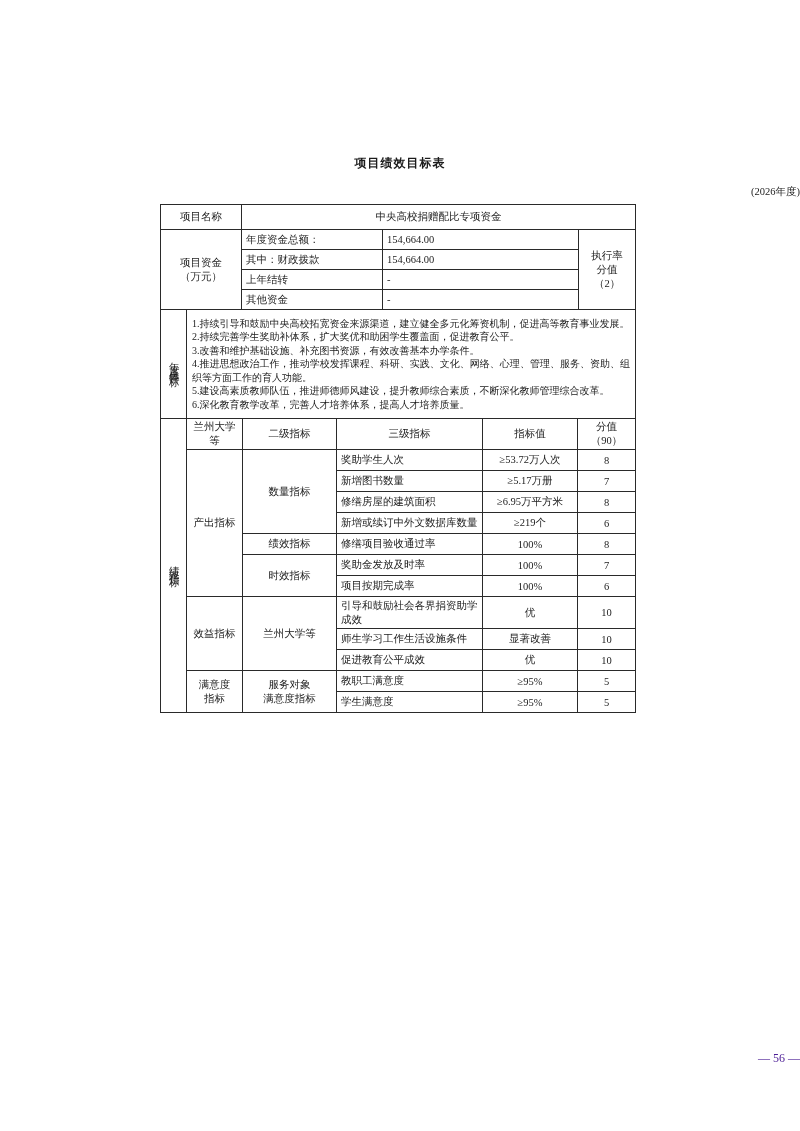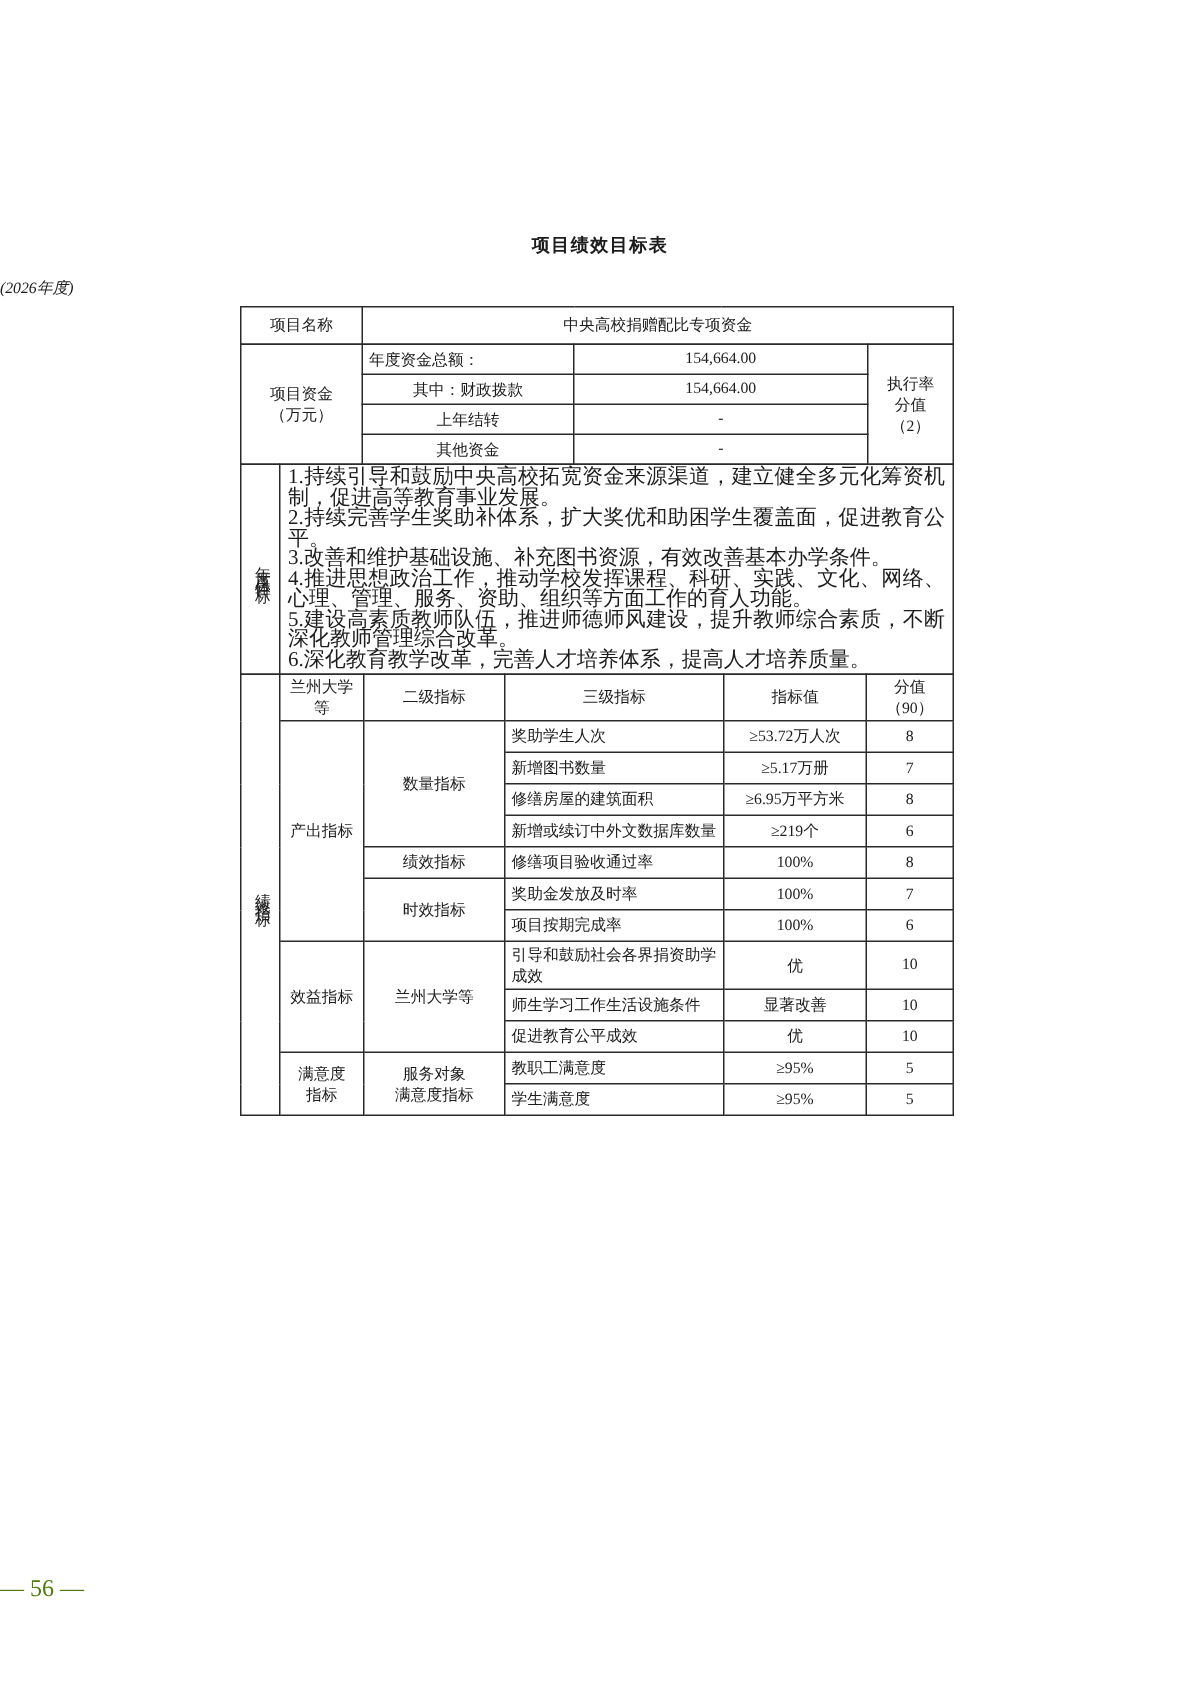--- a/index.html
+++ b/index.html
@@ -14,57 +14,57 @@
   .page { position:absolute; inset:0; }
 
   .doc-title {
     position:absolute; top:155px; left:0; width:100%;
     text-align:center;
     font-family:"Liberation Sans","DejaVu Sans",sans-serif;
     font-weight:bold; font-size:12px; letter-spacing:1px;
   }
   .doc-subtitle {
     position:absolute; top:185px; left:0; width:100%;
-    text-align:left; font-size:10.5px;font-style:italic;
+    text-align:right; font-size:10.5px;
   }
 
   .tables { position:absolute; left:160px; top:204px; width:477px; }
   table {
     border-collapse:collapse; table-layout:fixed; width:476px;
     font-size:10.5px;
   }
   table + table { margin-top:-1px; }
   td {
     border:1px solid #2a2a2a;
     padding:1px 4px;
     text-align:center; vertical-align:middle;
     overflow:hidden;
   }
   .preline { white-space:pre-line; }
   .tL { text-align:left; }
-  .tR { text-align:center; }
+  .tR { text-align:left; }
   .vcell { padding:0; }
   .vtext {
     display:inline-block;
     writing-mode:vertical-rl; text-orientation:upright;
     letter-spacing:3px; line-height:1;
   }
-  .targets-cell { text-align:left; vertical-align:middle; padding:2px 5px; font-size:14px; }
+  .targets-cell { text-align:left; vertical-align:middle; padding:2px 5px; font-size:10px; }
   .target-item { line-height:13.5px; text-align:justify; }
 
   .rA1 { height:25px;margin-left:29px; } .rA2 { height:27px; }
   .rB  { height:20px; }
   .rC  { height:109px; }
   .rDh { height:26px; }
   .rD  { height:21px; }
   .rD2 { height:32px; }
 
   .footer {
     position:absolute; top:1051px; left:0; width:100%;
-    text-align:left; font-size:16px; color:#4d7c0f;
+    text-align:right; font-size:12px; color:#4c1d95;
   }
 </style>
 </head>
 <body>
 
 <div class="page">
 
   <div class="doc-title">项目绩效目标表</div>
   <div class="doc-subtitle">(2026年度)</div>
 

